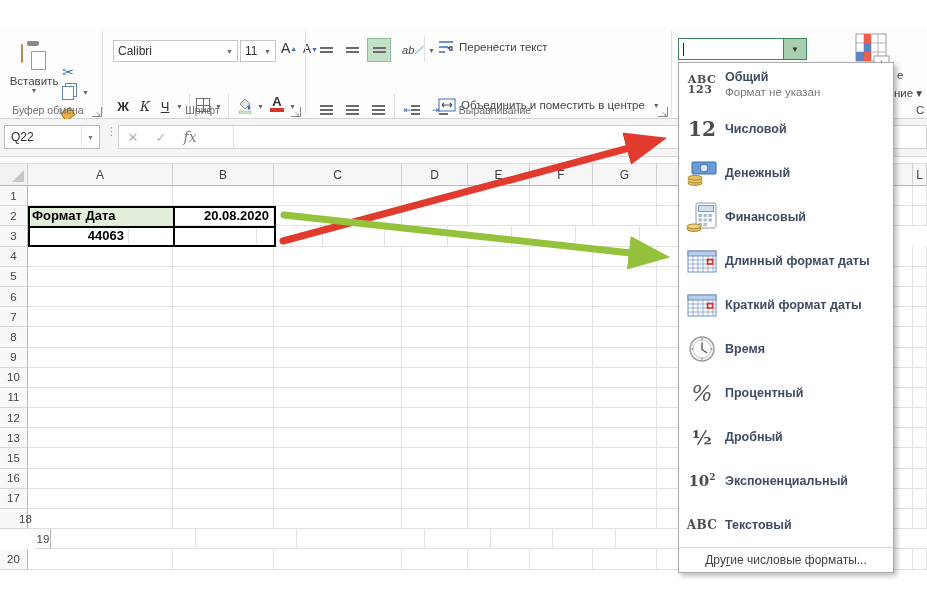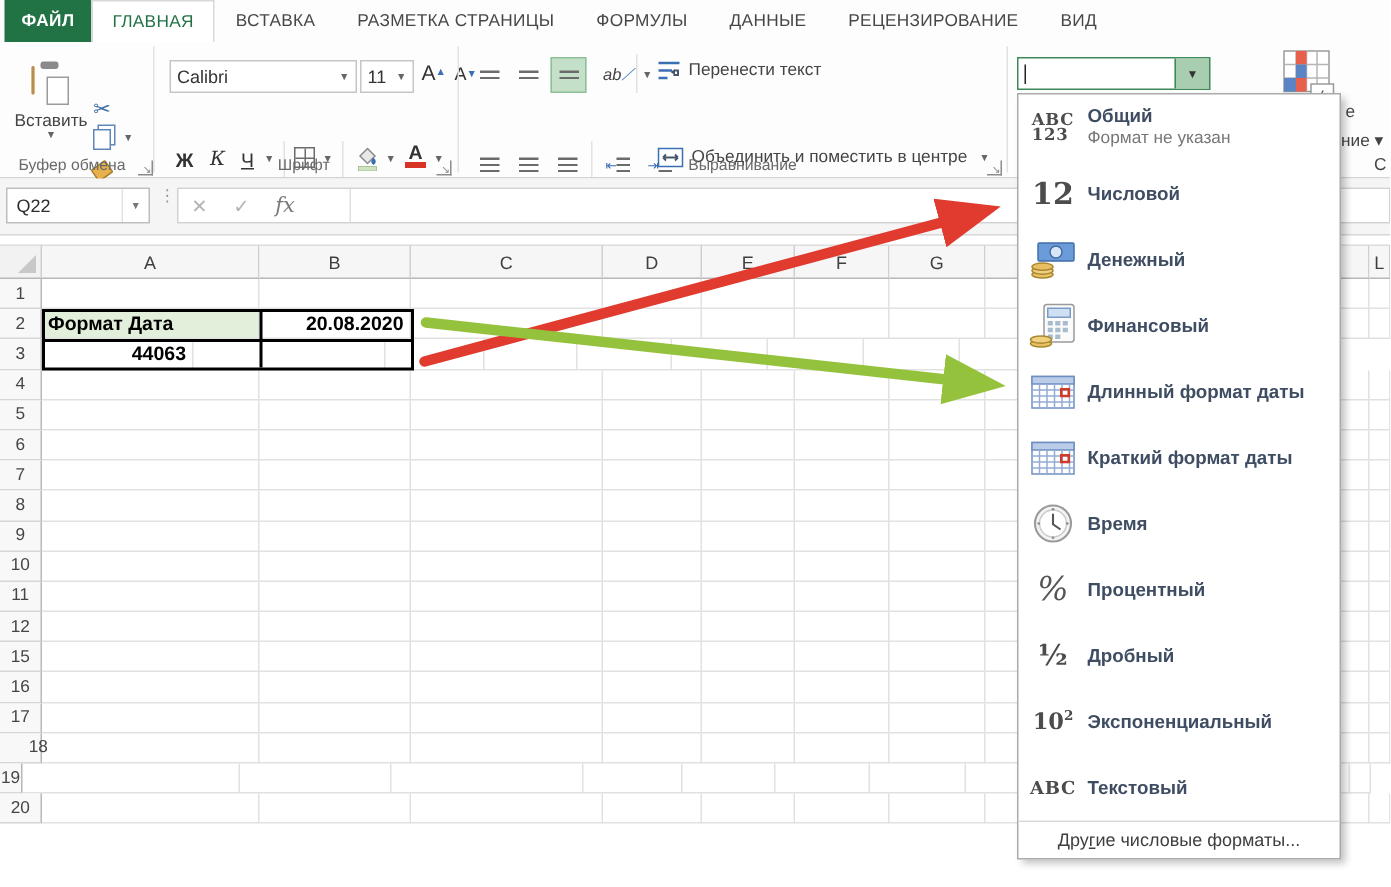--- a/index.html
+++ b/index.html
@@ -79,32 +79,20 @@
 
   .arrows{position:absolute;left:0;top:0;z-index:10;pointer-events:none}
   .frag{position:absolute;font-size:11.5px;color:#444;z-index:2;white-space:nowrap}
   .cficon{position:absolute;left:854px;top:32px;z-index:2;cursor:pointer}
 </style>
 </head>
 <body>
 
 <div class="screen">
 
-  <div class="tabbar">
-    <div class="tab-file">ФАЙЛ</div>
-    <div id="tabs-host" style="display:flex">
-        <div class="tab active">ГЛАВНАЯ</div>
-        <div class="tab">ВСТАВКА</div>
-        <div class="tab">РАЗМЕТКА СТРАНИЦЫ</div>
-        <div class="tab">ФОРМУЛЫ</div>
-        <div class="tab">ДАННЫЕ</div>
-        <div class="tab">РЕЦЕНЗИРОВАНИЕ</div>
-        <div class="tab">ВИД</div>
-      </div>
-  </div>
 
   <div class="ribbon">
 
     <div class="ab ribbtn" style="left:8px;top:8px;width:52px;height:66px;flex-direction:column">
       <span style="position:relative;width:26px;height:30px">
         <span class="clip-board"></span><span class="clip-page"></span>
       </span>
       <span class="rlbl">Вставить</span>
       <span class="caret">▼</span>
     </div>
@@ -457,20 +445,35 @@
           <div class="cell" style="width: 62px; flex: 0 0 auto;"></div>
           <div class="cell" style="width: 63px; flex: 0 0 auto;"></div>
           <div class="cell" style="width: 64px; flex: 0 0 auto;"></div>
           <div class="cell" style="width: 64px; flex: 0 0 auto;"></div>
           <div class="cell" style="width: 64px; flex: 0 0 auto;"></div>
           <div class="cell" style="width: 64px; flex: 0 0 auto;"></div>
           <div class="cell" style="width: 64px; flex: 0 0 auto;"></div>
           <div class="cell" style="width: 14px; flex: 0 0 auto;"></div>
         </div>
         <div class="grow" style="height: 20.2px;">
+          <div class="rh" style="width: 28px; flex: 0 0 auto;">13</div>
+          <div class="cell" style="width: 145px; flex: 0 0 auto;"></div>
+          <div class="cell" style="width: 101px; flex: 0 0 auto;"></div>
+          <div class="cell" style="width: 128px; flex: 0 0 auto;"></div>
+          <div class="cell" style="width: 66px; flex: 0 0 auto;"></div>
+          <div class="cell" style="width: 62px; flex: 0 0 auto;"></div>
+          <div class="cell" style="width: 63px; flex: 0 0 auto;"></div>
+          <div class="cell" style="width: 64px; flex: 0 0 auto;"></div>
+          <div class="cell" style="width: 64px; flex: 0 0 auto;"></div>
+          <div class="cell" style="width: 64px; flex: 0 0 auto;"></div>
+          <div class="cell" style="width: 64px; flex: 0 0 auto;"></div>
+          <div class="cell" style="width: 64px; flex: 0 0 auto;"></div>
+          <div class="cell" style="width: 14px; flex: 0 0 auto;"></div>
+        </div>
+        <div class="grow" style="height: 20.2px;">
           <div class="rh" style="width: 28px; flex: 0 0 auto;">15</div>
           <div class="cell" style="width: 145px; flex: 0 0 auto;"></div>
           <div class="cell" style="width: 101px; flex: 0 0 auto;"></div>
           <div class="cell" style="width: 128px; flex: 0 0 auto;"></div>
           <div class="cell" style="width: 66px; flex: 0 0 auto;"></div>
           <div class="cell" style="width: 62px; flex: 0 0 auto;"></div>
           <div class="cell" style="width: 63px; flex: 0 0 auto;"></div>
           <div class="cell" style="width: 64px; flex: 0 0 auto;"></div>
           <div class="cell" style="width: 64px; flex: 0 0 auto;"></div>
           <div class="cell" style="width: 64px; flex: 0 0 auto;"></div>
@@ -517,21 +520,21 @@
           <div class="cell" style="width: 62px; flex: 0 0 auto;"></div>
           <div class="cell" style="width: 63px; flex: 0 0 auto;"></div>
           <div class="cell" style="width: 64px; flex: 0 0 auto;"></div>
           <div class="cell" style="width: 64px; flex: 0 0 auto;"></div>
           <div class="cell" style="width: 64px; flex: 0 0 auto;"></div>
           <div class="cell" style="width: 64px; flex: 0 0 auto;"></div>
           <div class="cell" style="width: 64px; flex: 0 0 auto;"></div>
           <div class="cell" style="width: 14px; flex: 0 0 auto;"></div>
         </div>
         <div class="grow" style="height: 20.2px;">
-          <div class="rh" style="width: 15px; flex: 0 0 auto;">19</div>
+          <div class="rh" style="width: 15px; flex: 0 0 auto; margin-left: 36px;">19</div>
           <div class="cell" style="width: 145px; flex: 0 0 auto;"></div>
           <div class="cell" style="width: 101px; flex: 0 0 auto;"></div>
           <div class="cell" style="width: 128px; flex: 0 0 auto;"></div>
           <div class="cell" style="width: 66px; flex: 0 0 auto;"></div>
           <div class="cell" style="width: 62px; flex: 0 0 auto;"></div>
           <div class="cell" style="width: 63px; flex: 0 0 auto;"></div>
           <div class="cell" style="width: 64px; flex: 0 0 auto;"></div>
           <div class="cell" style="width: 64px; flex: 0 0 auto;"></div>
           <div class="cell" style="width: 64px; flex: 0 0 auto;"></div>
           <div class="cell" style="width: 64px; flex: 0 0 auto;"></div>

